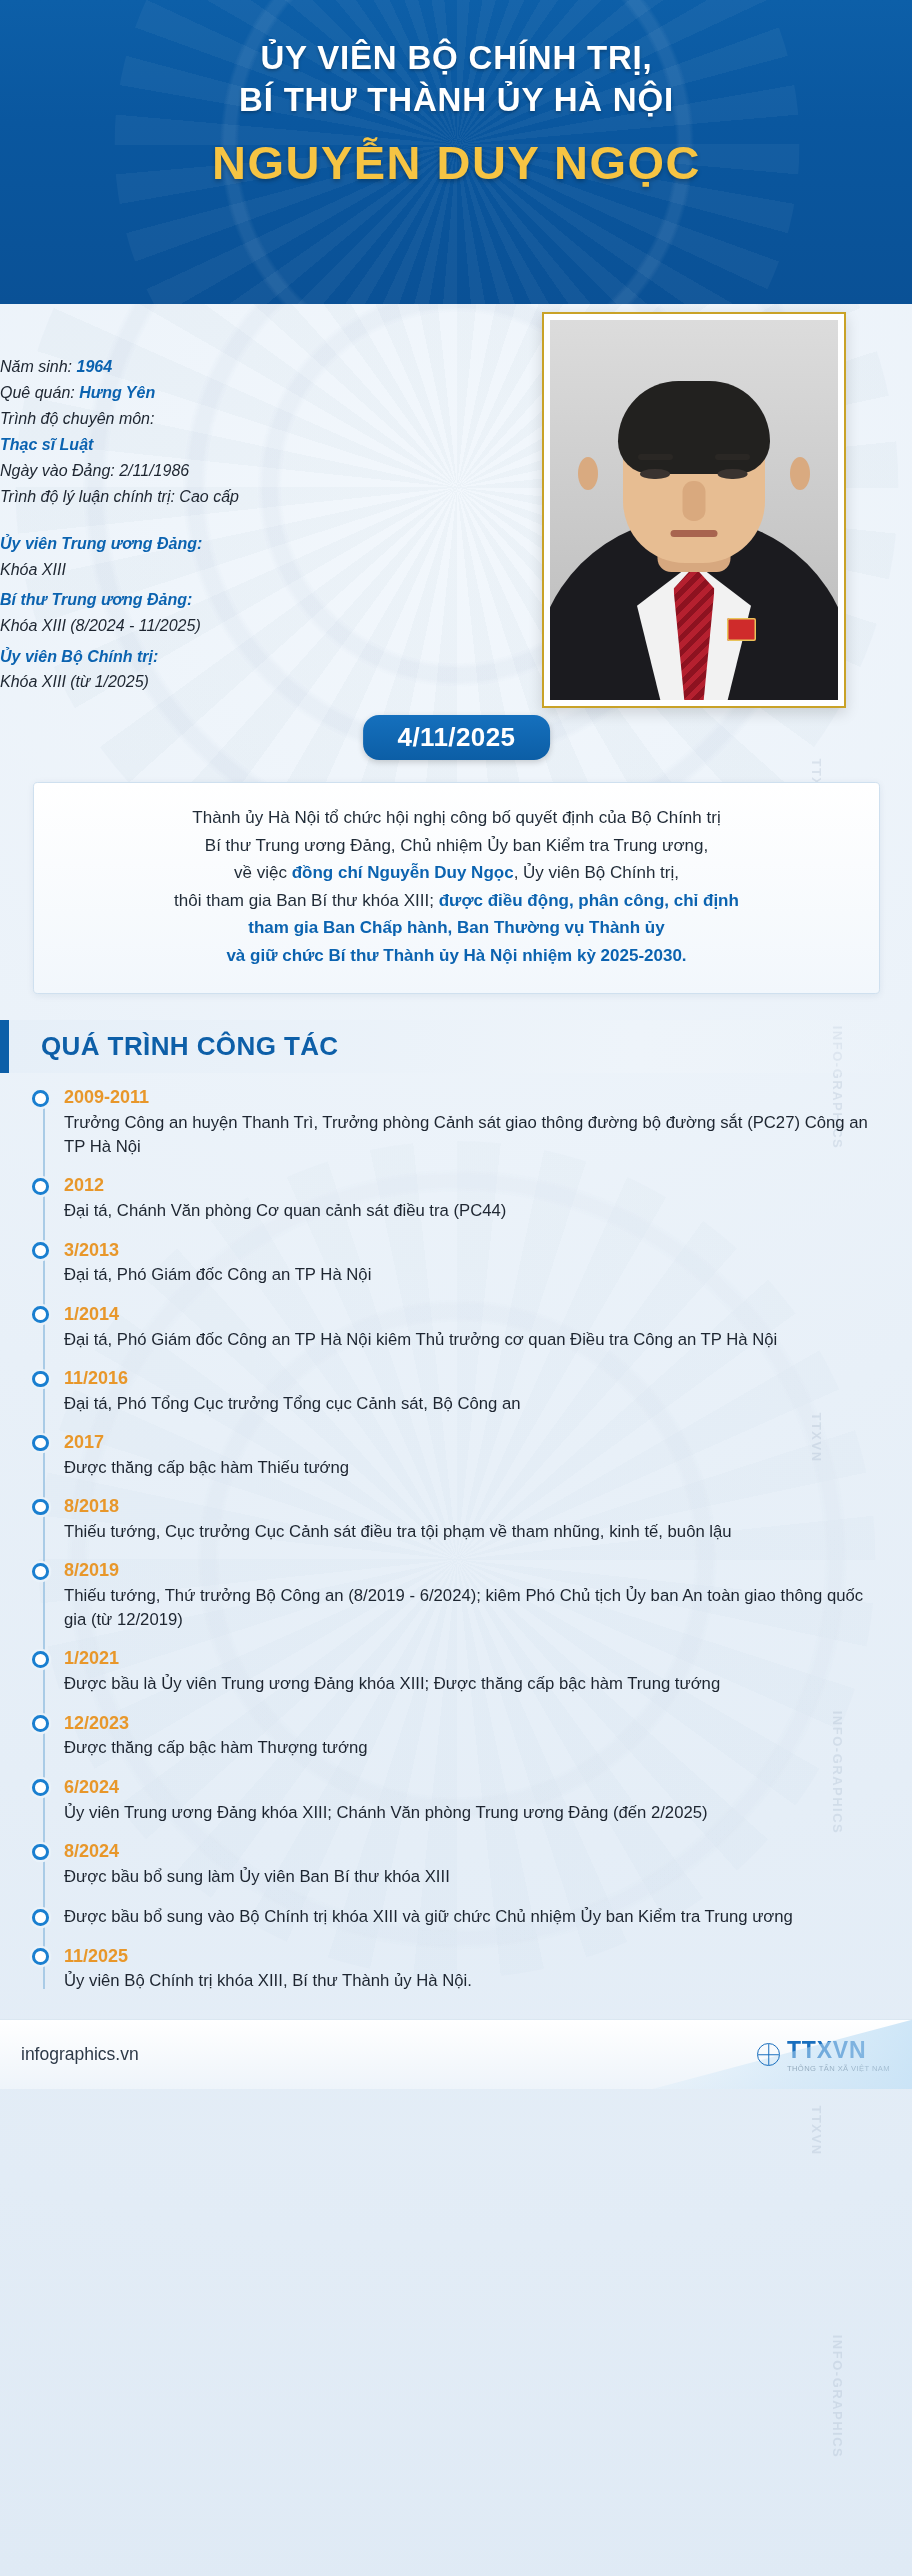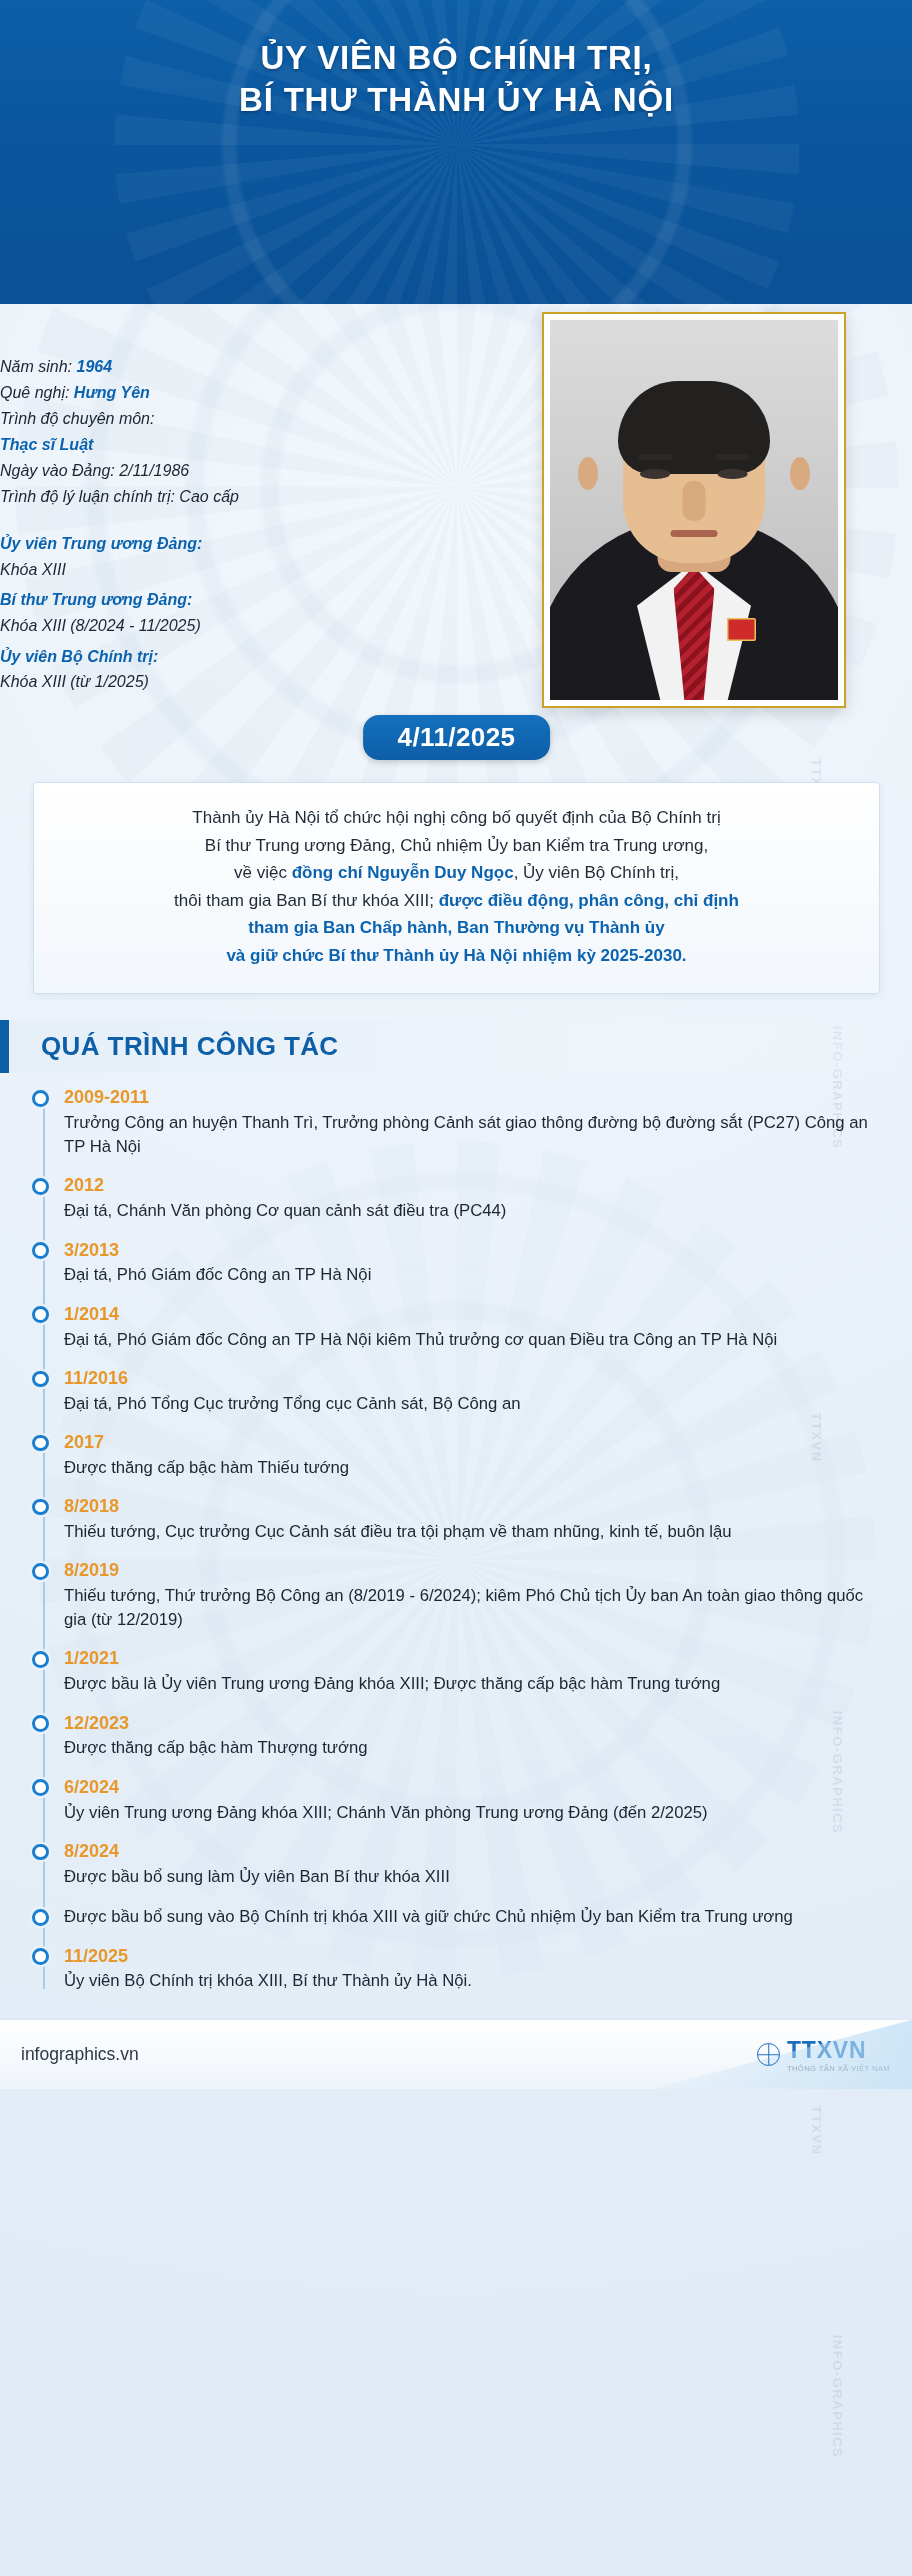--- a/index.html
+++ b/index.html
@@ -324,32 +324,33 @@
   <div class="watermark" style="left:776px; top:1080px; transform:rotate(90deg);">INFO-GRAPHICS</div>
   <div class="watermark" style="left:791px; top:1430px; transform:rotate(90deg);">TTXVN</div>
   <div class="watermark" style="left:776px; top:1765px; transform:rotate(90deg);">INFO-GRAPHICS</div>
   <div class="watermark" style="left:791px; top:2123px; transform:rotate(90deg);">TTXVN</div>
   <div class="watermark" style="left:776px; top:2389px; transform:rotate(90deg);">INFO-GRAPHICS</div>
 
   <div class="header">
     <div class="header-inner">
       <div class="header-line1">ỦY VIÊN BỘ CHÍNH TRỊ,</div>
       <div class="header-line2">BÍ THƯ THÀNH ỦY HÀ NỘI</div>
+      <div class="header-name">NGUYỄN DUY NGỌC</div>
     </div>
     <div class="header-rule"></div>
   </div>
 
   <div class="bio-wrap">
     <div class="bio">
       <div class="it">
         <span>Năm sinh:</span>
         <span class="blue">1964</span>
       </div>
       <div class="it">
-        <span>Quê nghị:</span>
+        <span>Quê quán:</span>
         <span class="blue">Hưng Yên</span>
       </div>
       <div class="it">Trình độ chuyên môn:</div>
       <div class="it blue">Thạc sĩ Luật</div>
       <div class="it">
         <span>Ngày vào Đảng:</span>
         <span>2/11/1986</span>
       </div>
       <div class="it">
         <span>Trình độ lý luận chính trị:</span>

